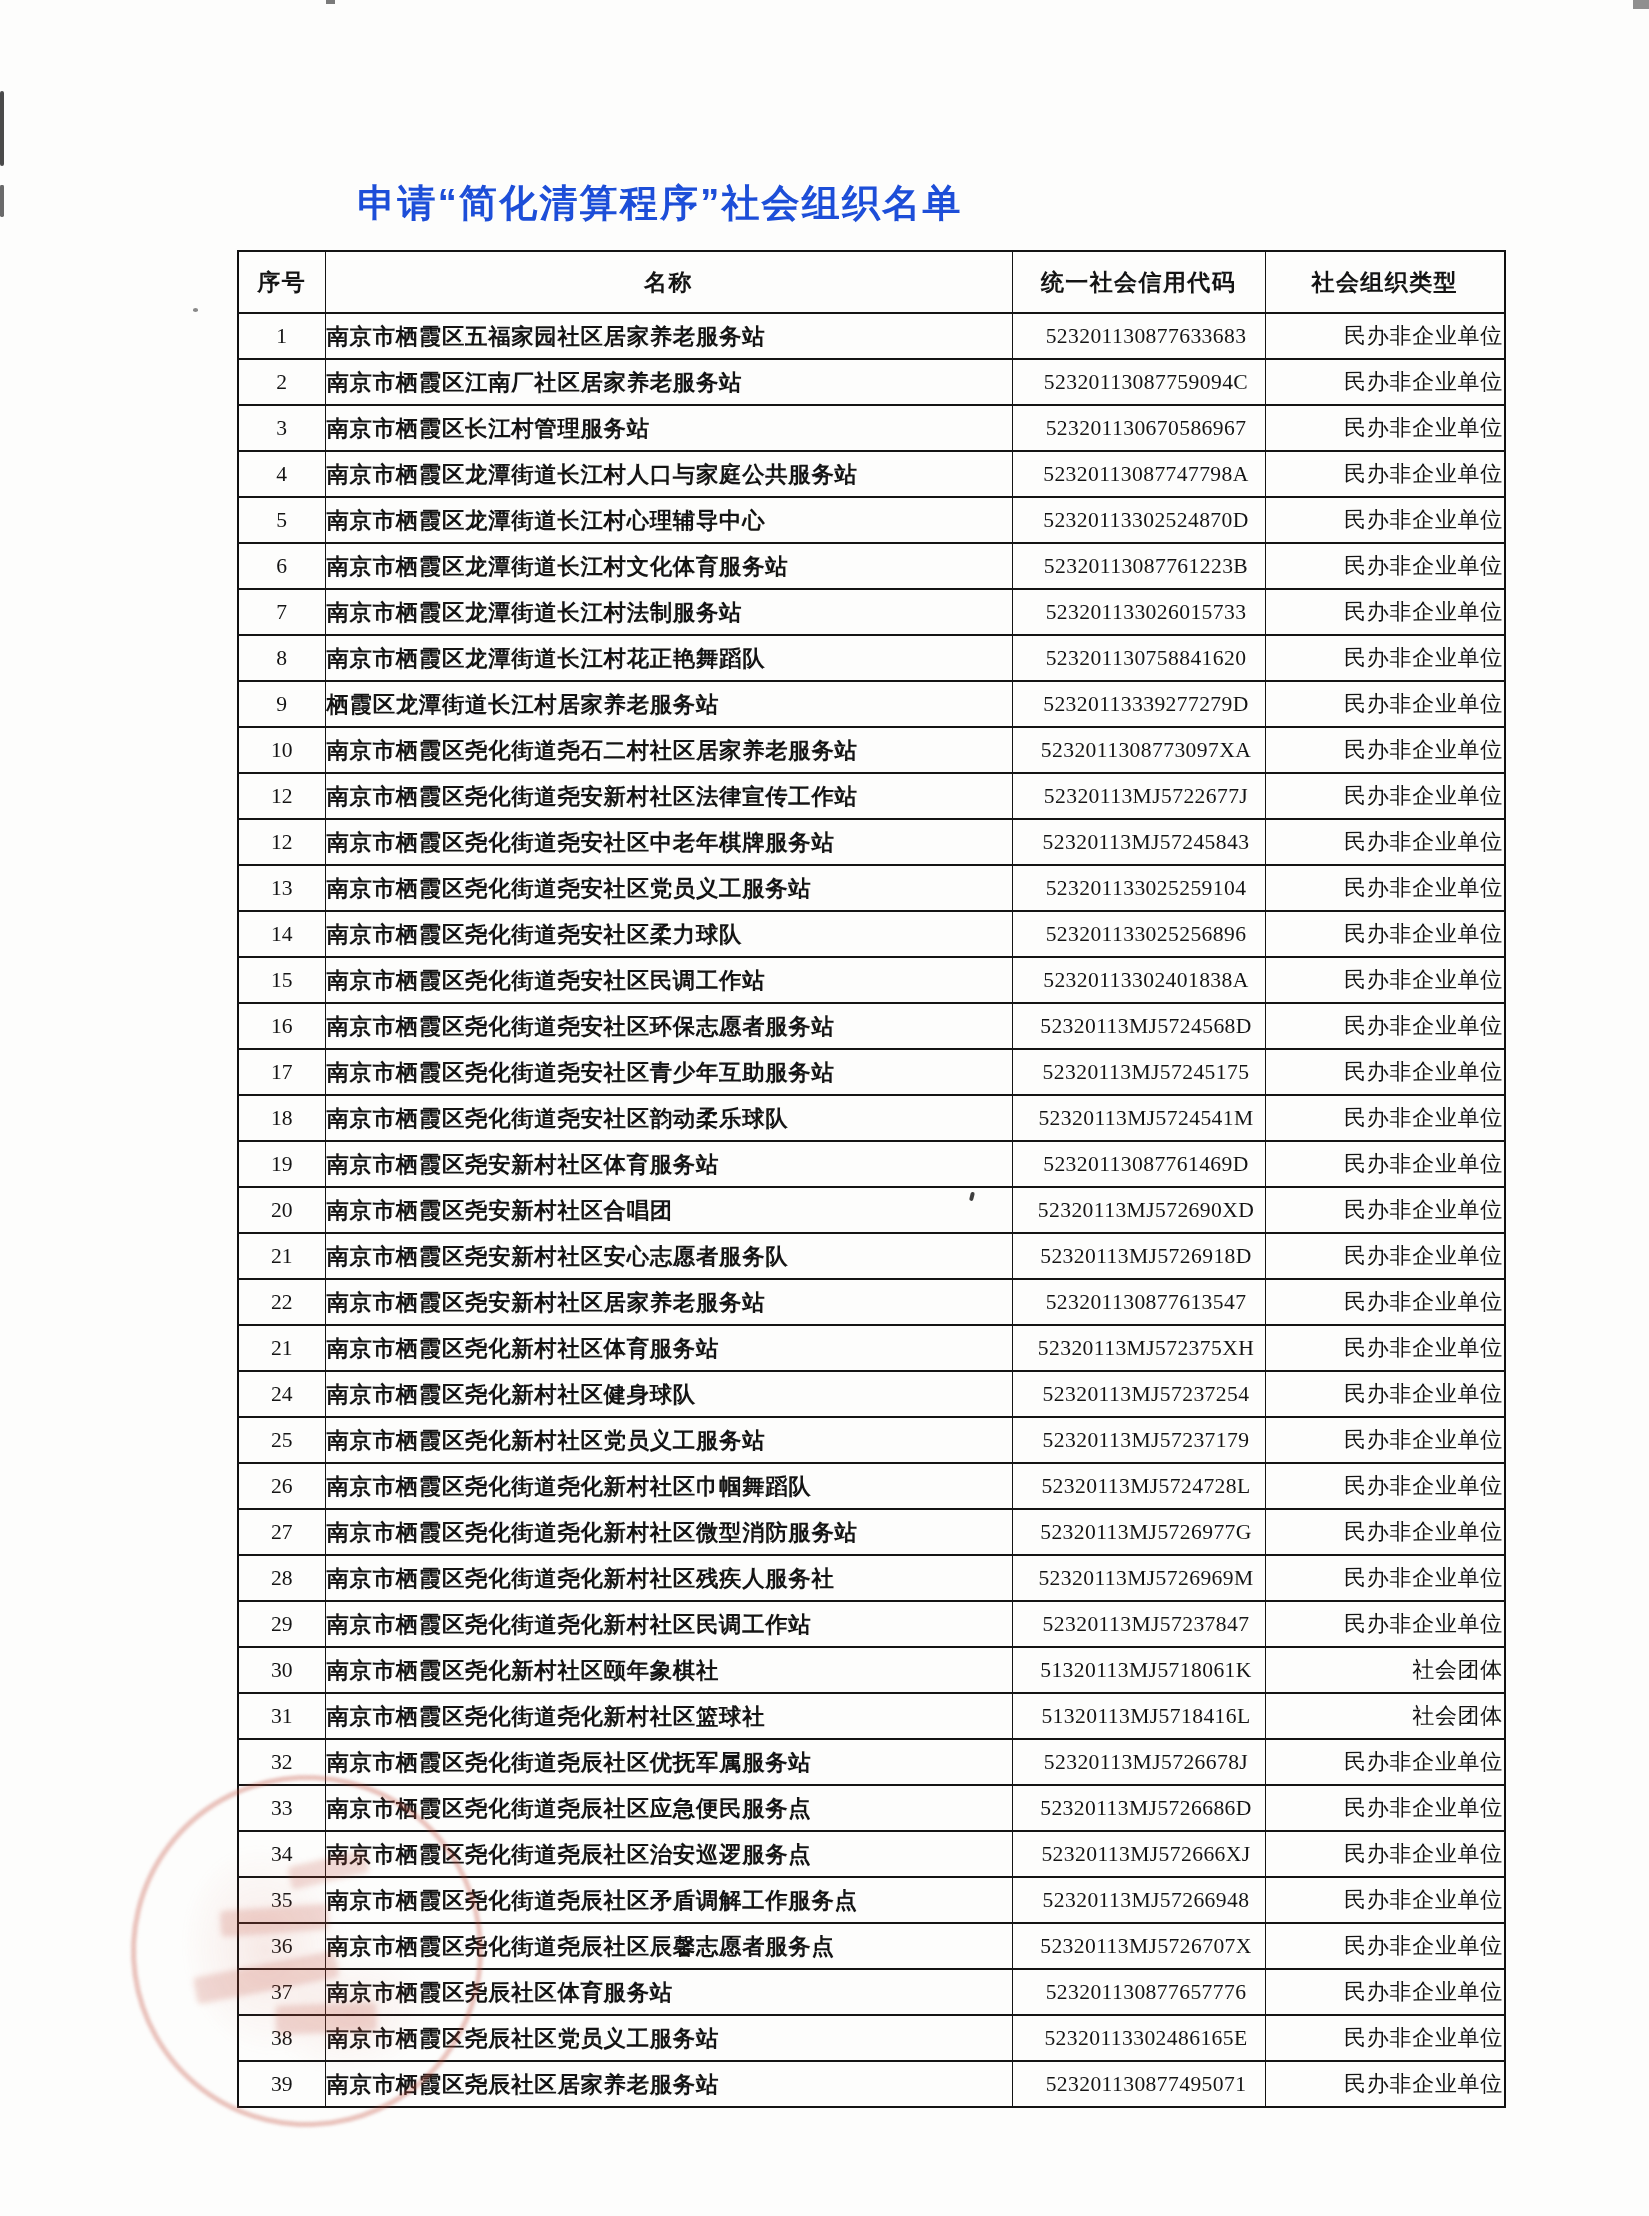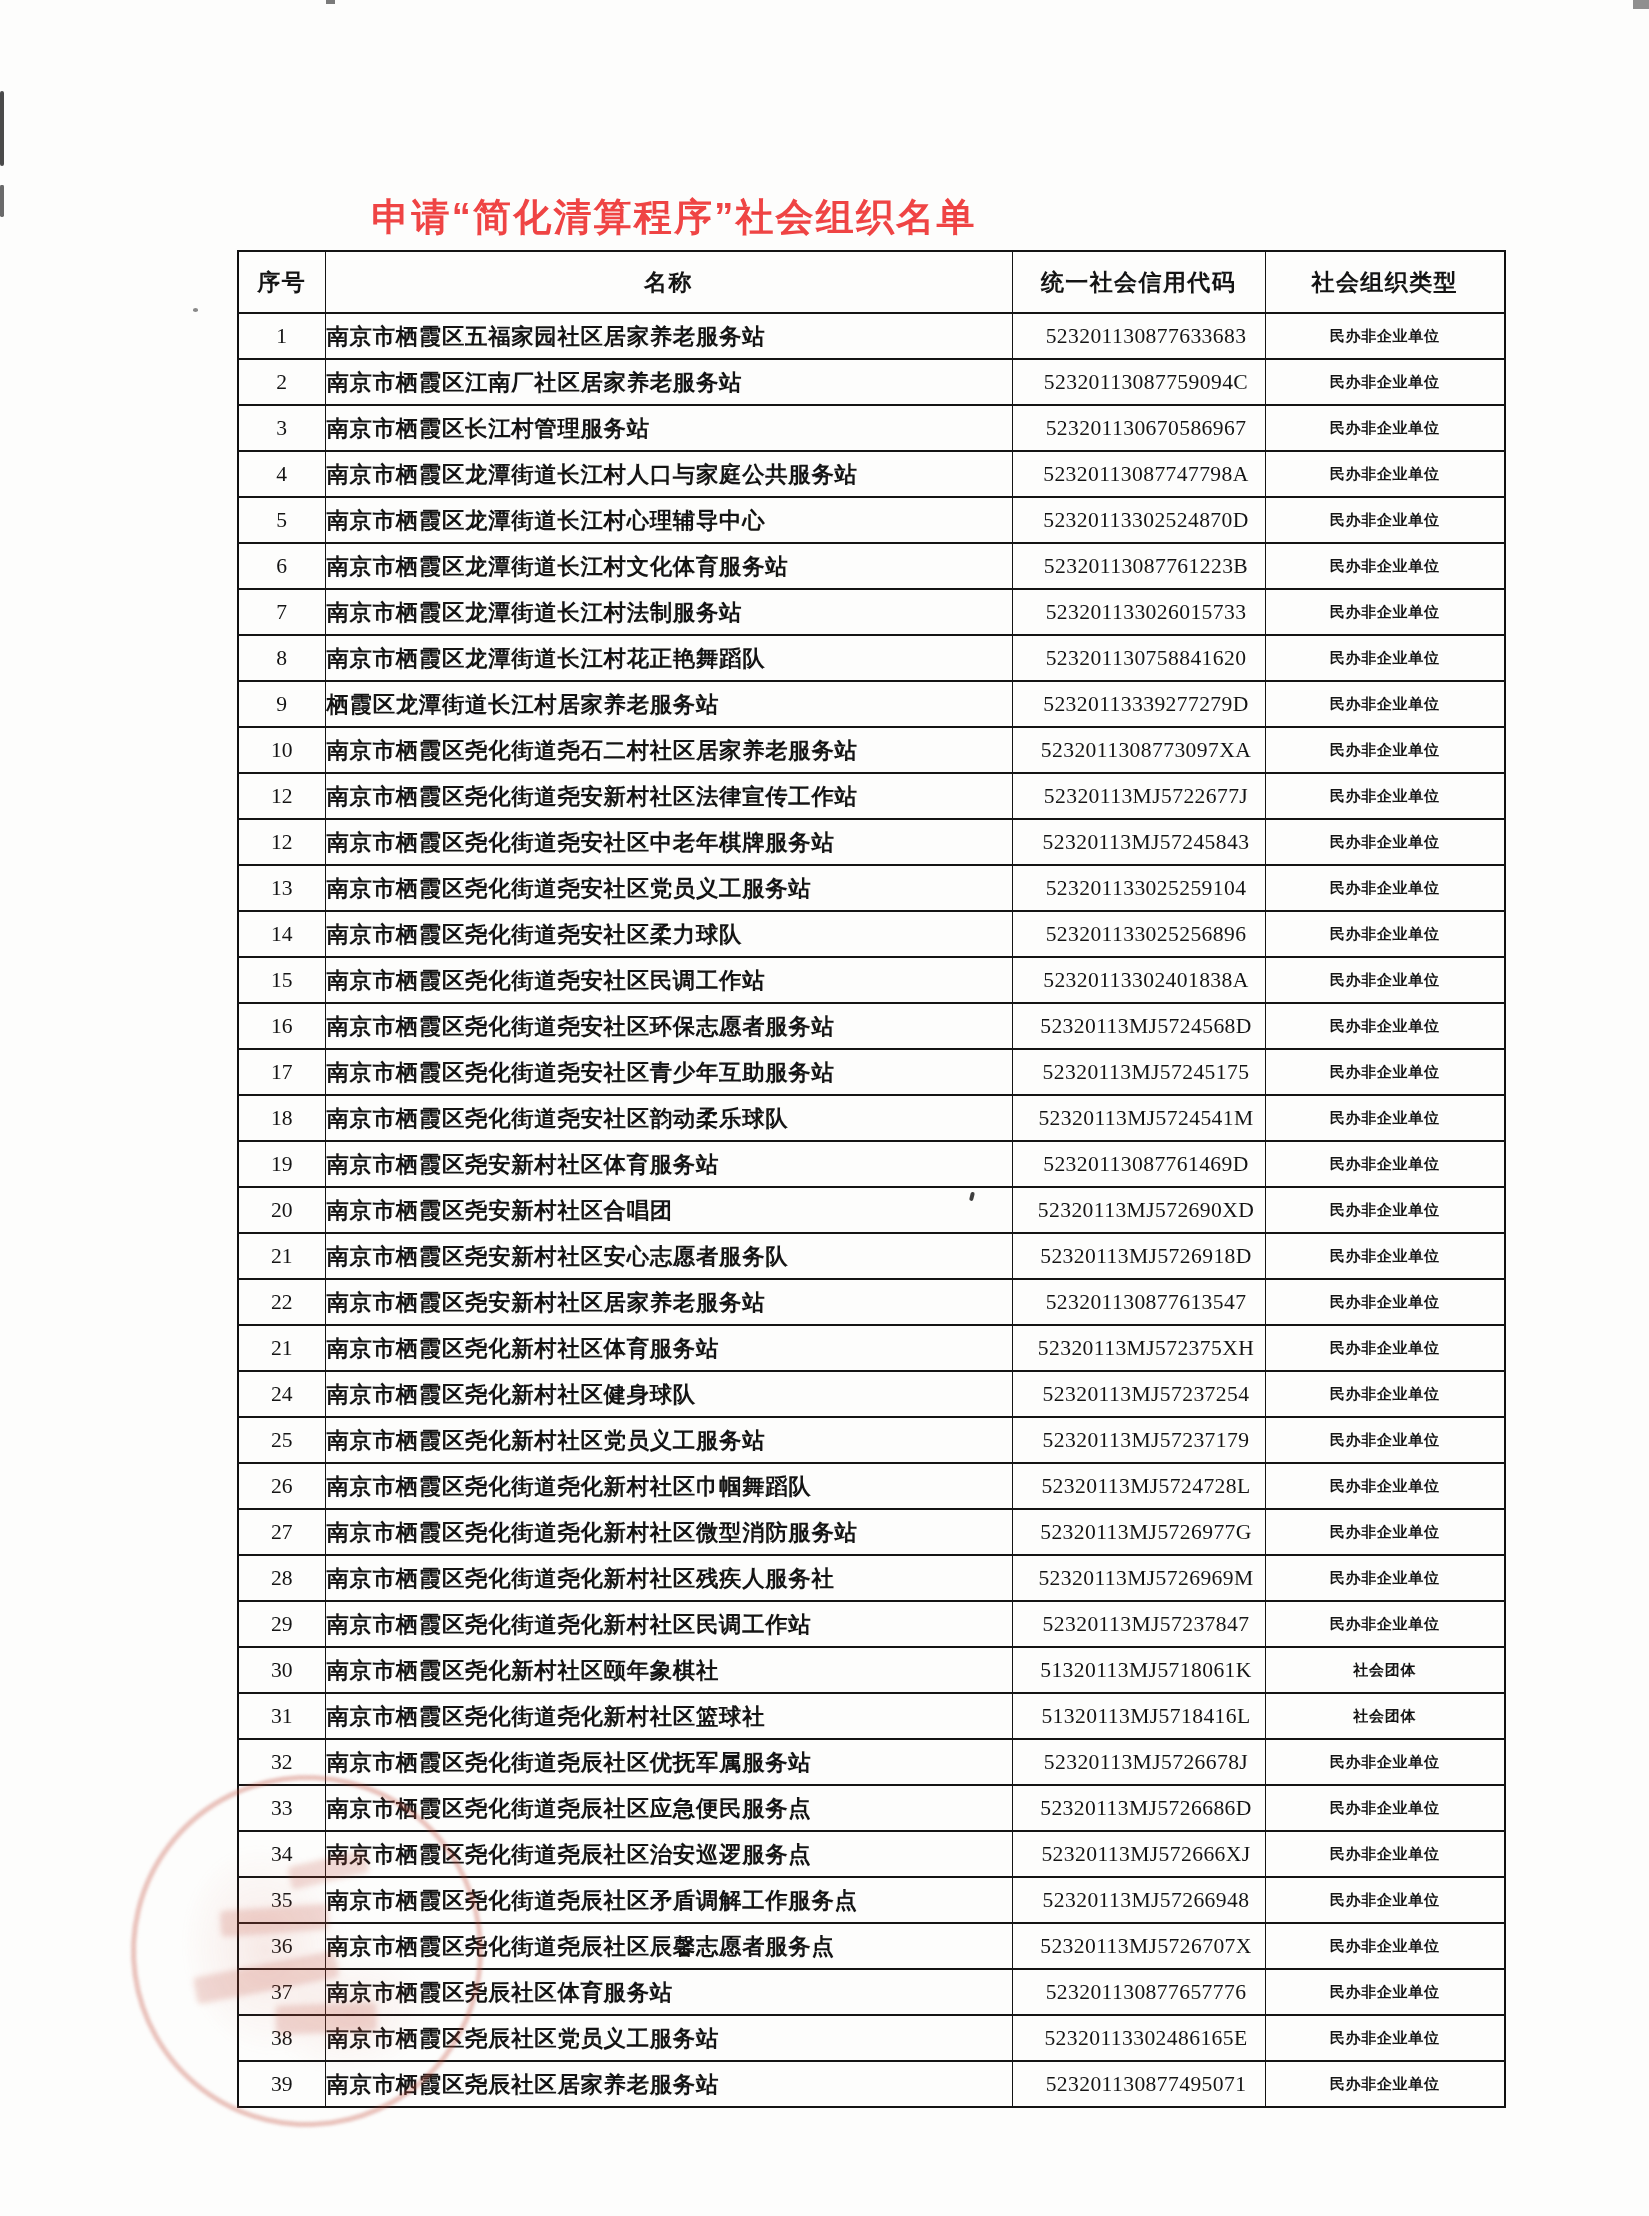--- a/index.html
+++ b/index.html
@@ -13,26 +13,26 @@
     background: #fdfdfc;
     font-family: "Liberation Sans", sans-serif;
     color: #141414;
     overflow: hidden;
   }
   .page-title {
     position: absolute;
     top: 176px;
     left: 0;
     width: 1316px;
-    margin: 16px;
+    margin: 2px;
     text-align: center;
     font-size: 38px;
     font-weight: bold;
     letter-spacing: 2.2px;
-    color: #ef4444;
+    color: #1d4ed8;
     font-family: "Liberation Sans", sans-serif;
   }
   table.org-table {
     position: absolute;
     left: 201px;
     top: 250px;
     width: 1265px;
     border-collapse: collapse;
     table-layout: fixed;
     background: transparent;
@@ -75,23 +75,23 @@
     letter-spacing: 0.7px;
   }
   td.code {
     text-align: center;
     font-family: "Liberation Serif", serif;
     font-size: 21.6px;
     letter-spacing: 0.4px;
     padding-left: 16px;
   }
   td.type {
-    text-align: center;
-    font-size: 15px;
-    font-weight: bold;
+    text-align: right;
+    font-size: 22px;
+    font-weight: normal;
     letter-spacing: 0.7px;
   }
   
   .stamp {
     position: absolute;
     left: 131px;
     top: 1775px;
     width: 342px;
     height: 342px;
     border: 5px solid rgba(193, 77, 58, 0.34);

